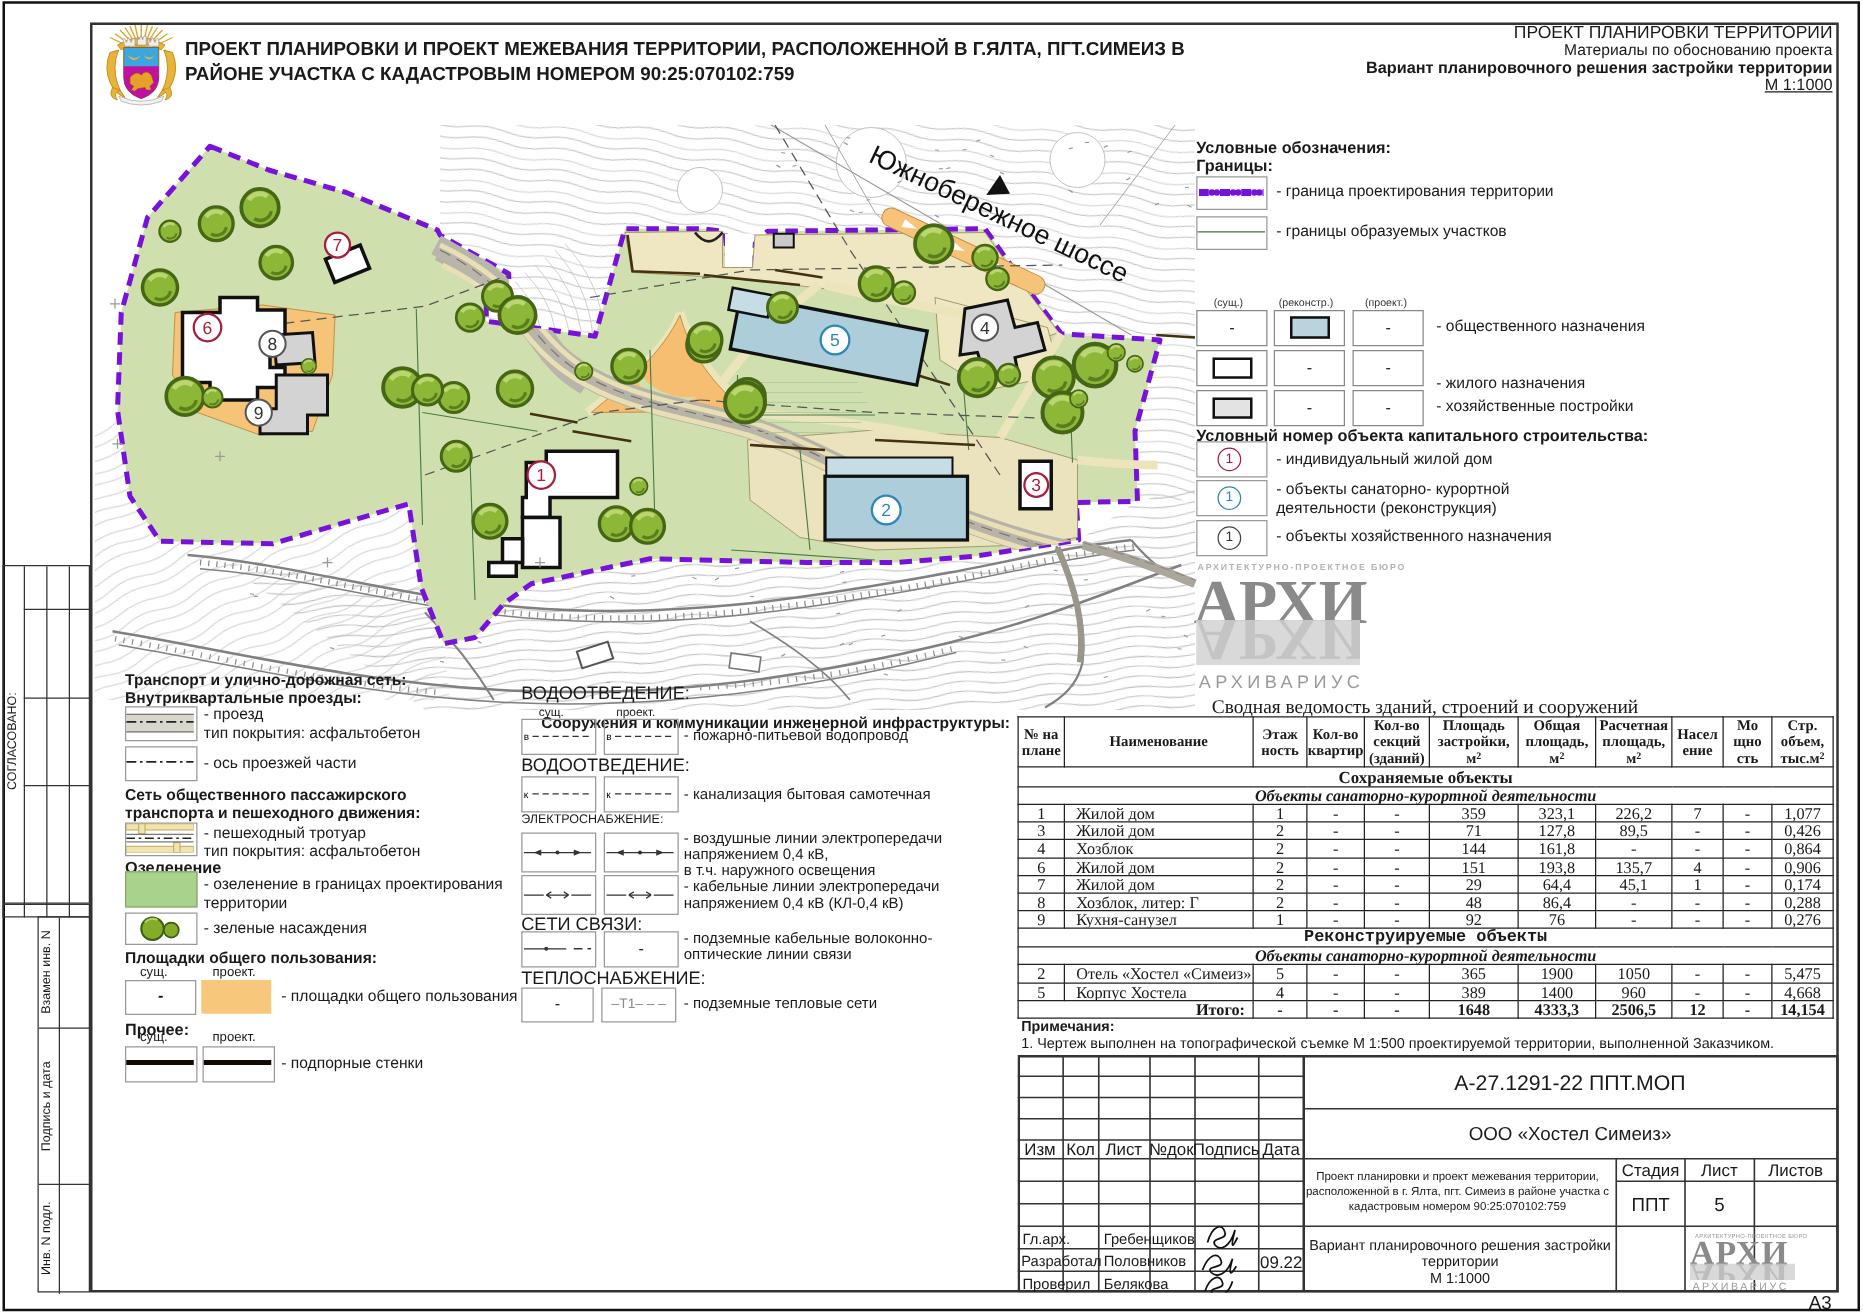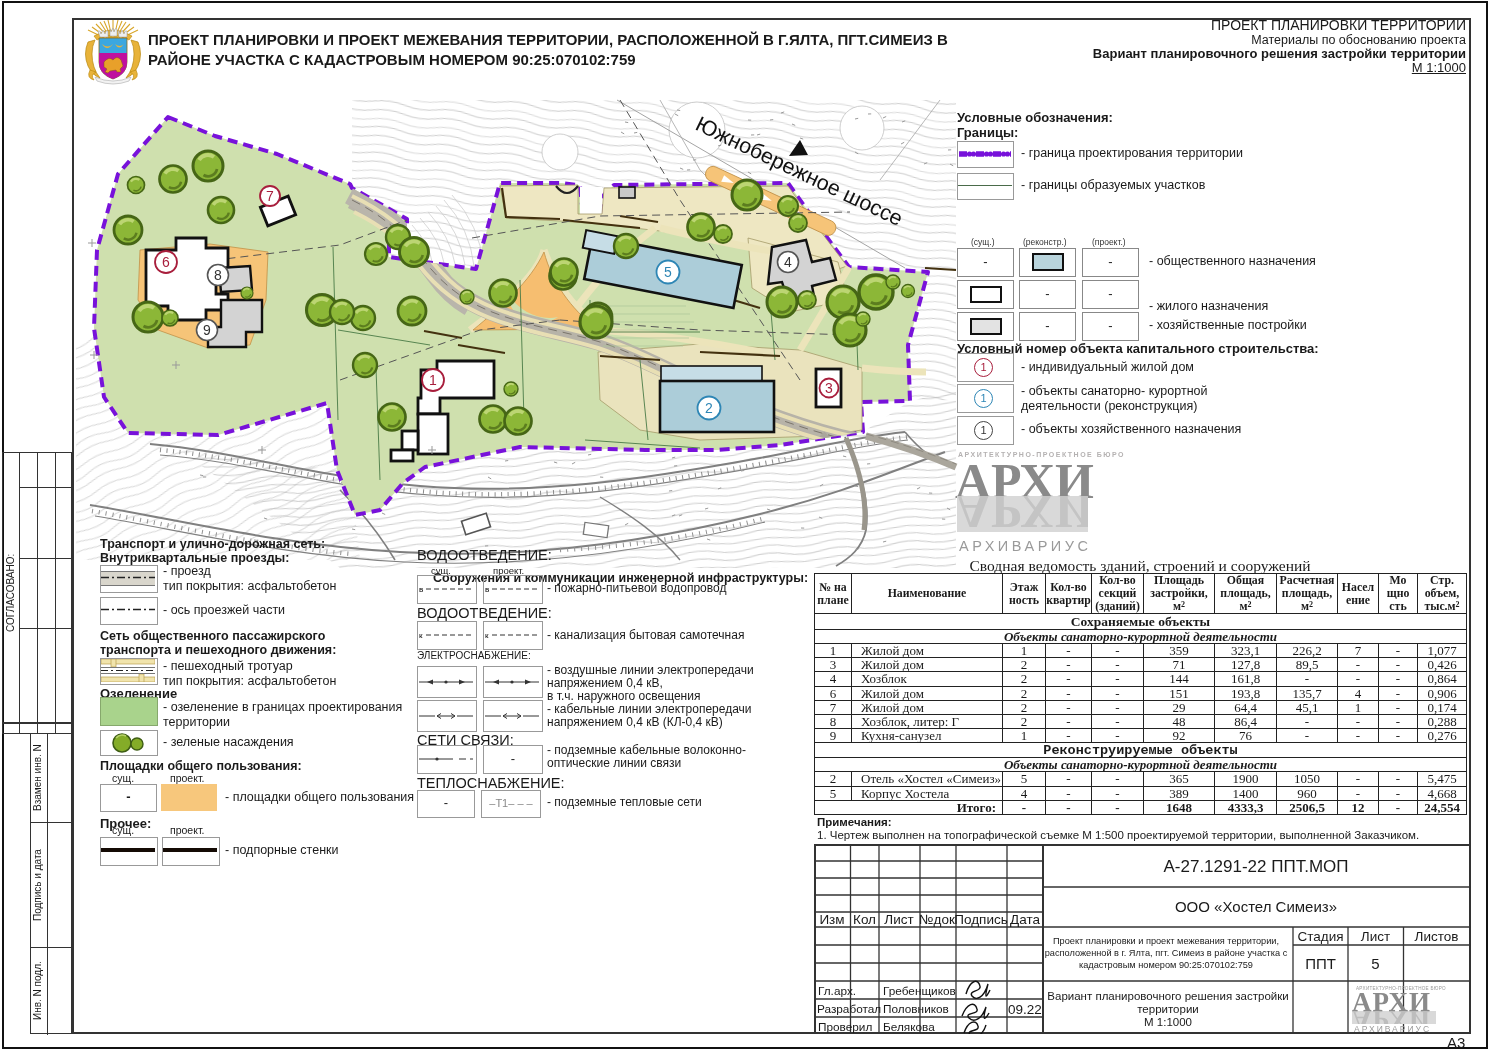--- a/index.html
+++ b/index.html
@@ -674,21 +674,21 @@
 <tr class="dr b">
         <td class="tc" colspan="2" style="text-align:right;padding-right:6px;">Итого:</td>
         <td class="tc">-</td>
         <td class="tc">-</td>
         <td class="tc">-</td>
         <td class="tc">1648</td>
         <td class="tc">4333,3</td>
         <td class="tc">2506,5</td>
         <td class="tc">12</td>
         <td class="tc">-</td>
-        <td class="tc">24,554</td>
+        <td class="tc">14,154</td>
       </tr>
 </tbody>
   </table>
 <style>
 #vtab{position:absolute;left:814px;top:573px;width:652px;border-collapse:collapse;table-layout:fixed;font-size:13px;text-align:center;}
 .tc{border:1.4px solid #222;padding:0;line-height:13px;overflow:hidden;}
 .tl{text-align:left;padding-left:9px;}
 .dr{height:14.2px;}
 .dr td{white-space:nowrap;}
 .tc sup{font-size:8px;line-height:0;position:relative;top:-3px;vertical-align:baseline;}

